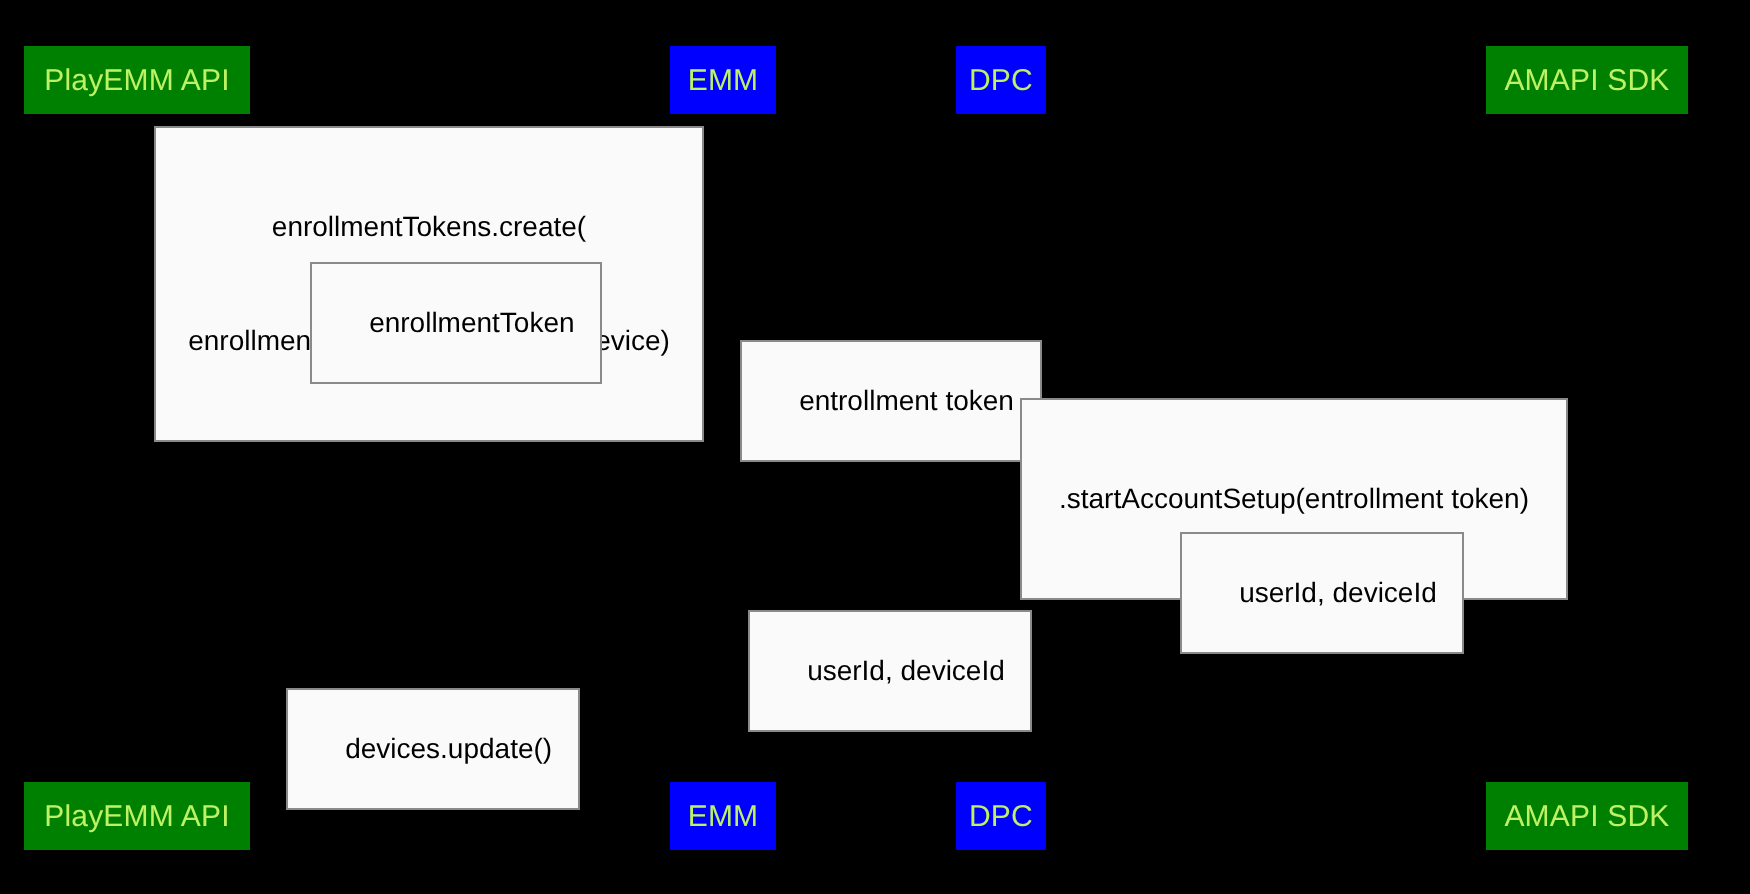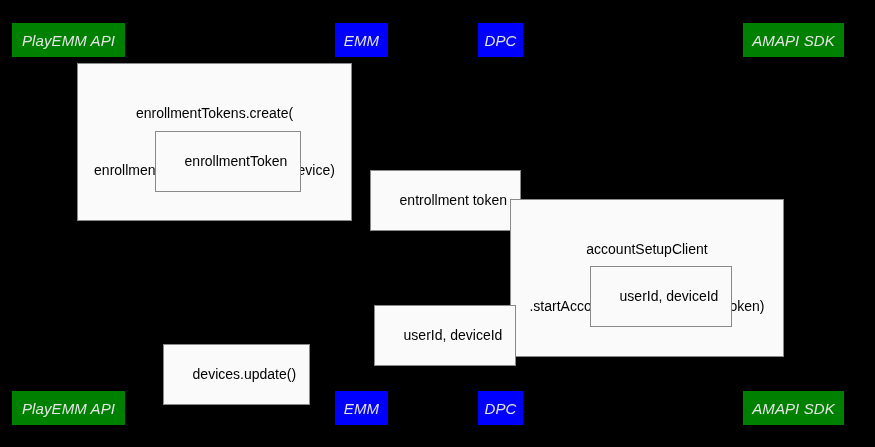--- a/index.html
+++ b/index.html
@@ -19,27 +19,26 @@
   }
 
   
   .participant {
     position: absolute;
     box-sizing: border-box;
     display: flex;
     align-items: center;
     justify-content: center;
     height: 36px;
-    color: #e5e5e5;
+    color: #bef264;
     font-size: 15px;
     line-height: 1;
     white-space: nowrap;
     letter-spacing: 0.1px;
     border: 1px solid #000000;
-    font-style: italic;
   }
   .participant.green { background: #008000; }
   .participant.blue  { background: #0000ff; }
 
   
   .lifeline {
     position: absolute;
     width: 1px;
     background: #000000;
     top: 58px;
@@ -131,29 +130,28 @@
 
   <div class="msg single" style="left:155px; top:131px;">
     <span>enrollmentToken</span>
   </div>
 
   <div class="msg single" style="left:370px; top:170px;">
     <span>entrollment token</span>
   </div>
 
   <div class="msg" style="left:510px; top:199px; width:274px;">
-    <div>accountSetupClient</div>
     <div>.startAccountSetup(entrollment token)</div>
   </div>
 
   <div class="msg single" style="left:590px; top:266px;">
     <span>userId, deviceId</span>
   </div>
 
   <div class="msg single" style="left:374px; top:305px;">
     <span>userId, deviceId</span>
   </div>
 
-  <div class="msg single" style="left:163px; top:344px;">
+  <div class="msg single" style="left:143px; top:344px;">
     <span>devices.update()</span>
   </div>
 
 </div>
 
 </body></html>

